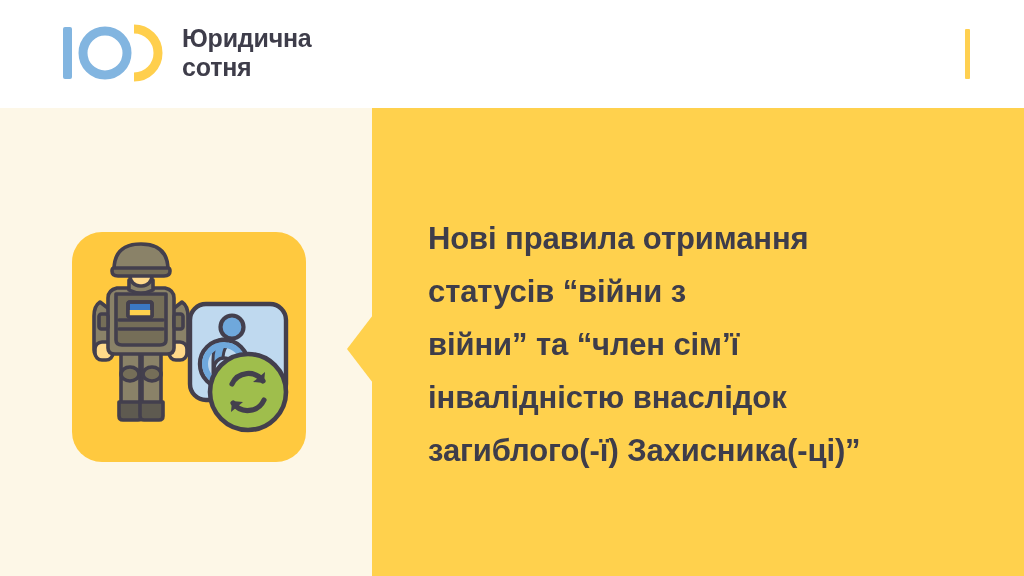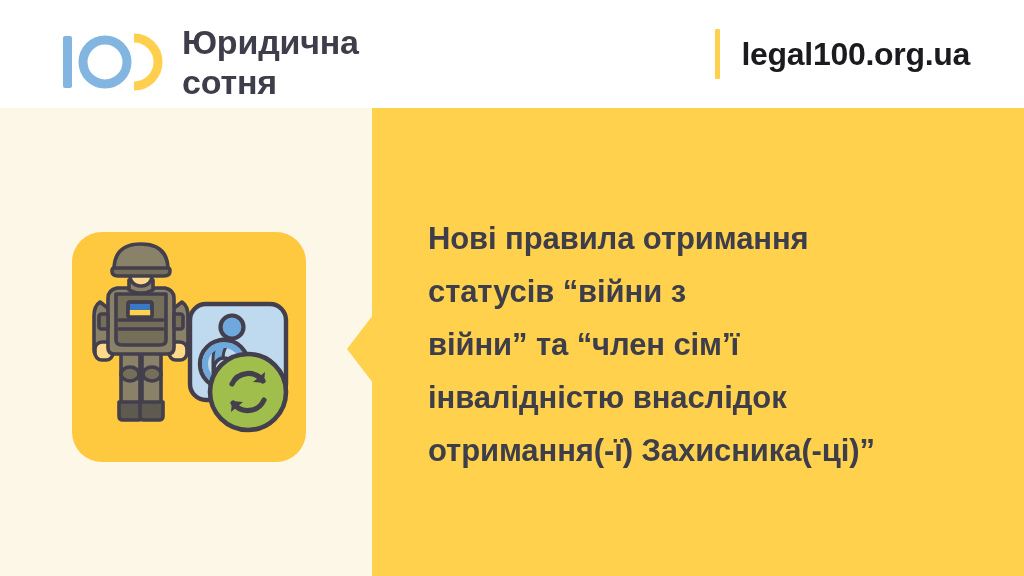--- a/index.html
+++ b/index.html
@@ -34,21 +34,21 @@
     display: flex;
     align-items: center;
     gap: 18px;
   }
   .brand-mark {
     width: 104px;
     height: 62px;
     display: block;
   }
   .brand-name {
-    font-size: 34px;
+    font-size: 25px;
     font-weight: 700;
     line-height: 1.18;
     color: #3E3D4A;
     letter-spacing: -0.2px;
     white-space: pre-line;
   }
 
   .site {
     position: absolute;
     right: 54px;
@@ -139,21 +139,20 @@
           <circle cx="45" cy="31" r="22" fill="none" stroke="#82B5E0" stroke-width="9"></circle>
           <path d="M74 7 A 24 24 0 0 1 74 55" fill="none" stroke="#FFCF4D" stroke-width="9" stroke-linecap="butt"></path>
         </svg>
       </span>
       <span class="brand-name">Юридична
 сотня</span>
     </div>
 
     <div class="site">
       <span class="site-divider"></span>
-      <span class="site-url">legal100.org.ua</span>
     </div>
 
   </div>
 
   <div class="body-area">
 
     <div class="yellow-panel"></div>
 
     <div class="panel-arrow">
       <svg width="26" height="68" viewBox="0 0 26 68" xmlns="http://www.w3.org/2000/svg">
@@ -226,17 +225,17 @@
         </g>
 
       </svg>
     </div>
 
     <div class="headline">
       <span class="hl-line">Нові правила отримання</span>
       <span class="hl-line">статусів “війни з</span>
       <span class="hl-line">війни” та “член сім’ї</span>
       <span class="hl-line">інвалідністю внаслідок</span>
-      <span class="hl-line">отримання(-ї) Захисника(-ці)”</span>
+      <span class="hl-line">загиблого(-ї) Захисника(-ці)”</span>
     </div>
 
   </div>
 </div>
 
 </body></html>

